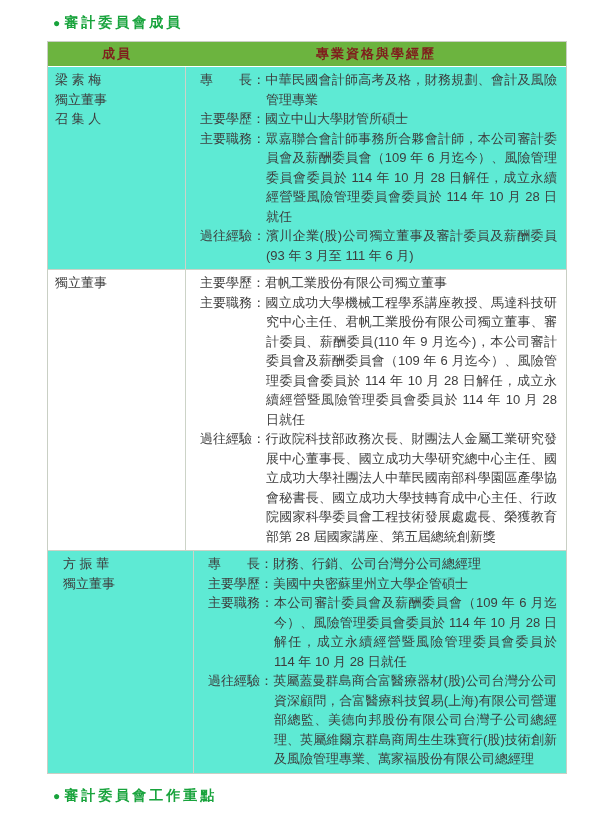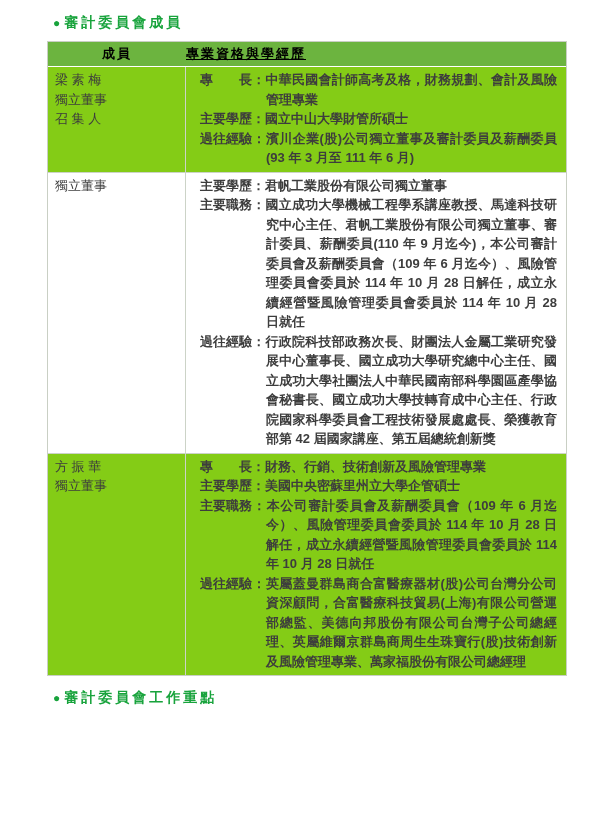--- a/index.html
+++ b/index.html
@@ -15,36 +15,36 @@
   .section-heading {
     color:#18a33c; font-size:14px; font-weight:bold;
     letter-spacing:3px; margin:2px 0 9px 6px;
     display:flex; align-items:center; gap:4px;
   }
   .section-heading .bullet { font-size:12px; letter-spacing:0; }
 
   
   .m-table { width:520px; border:1px solid #c9cfc4; }
   .m-header {
-    display:flex; background:#6cb43f; color:#000000;
+    display:flex; background:#6cb43f; color:#7f1d1d;
     font-weight:bold; font-size:13px; height:25px; align-items:center;
     border-bottom:1px solid #ffffff;
   }
   .m-h-name  { width:138px; text-align:center; letter-spacing:2px; }
-  .m-h-qual  { flex:1; text-align:left; letter-spacing:2px;text-decoration:underline; }
+  .m-h-qual  { flex:1; text-align:center; letter-spacing:2px; }
 
   .m-row { display:flex; font-size:13px; line-height:19.5px; border-bottom:1px solid #ccd3c7; }
-  .m-row:last-child { border-bottom:none; }
-  .m-row.alt { background:#84cc16; }
+  .m-row:last-child { border-bottom:none;padding-left:8px; }
+  .m-row.alt { background:#5eead4; }
   .m-name {
     width:138px; padding:3px 6px 3px 7px;
     border-right:1px solid #ccd3c7;
   }
   .m-detail { flex:1; padding:3px 9px 4px 14px; }
-  .entry { padding-left:66px; text-indent:-66px; text-align:justify;font-weight:bold; }
+  .entry { padding-left:66px; text-indent:-66px; text-align:justify; }
   .entry .lbl { display:inline-block; width:52px; text-indent:0; white-space:pre; }
   .entry .colon { display:inline; }
 
   
   .w-wrap { margin-top:13px; }
 </style>
 </head>
 <body>
 
 <div class="page">
@@ -62,42 +62,43 @@
 
     <div class="m-row alt">
       <div class="m-name">
         <div>梁 素 梅</div>
         <div>獨立董事</div>
         <div>召 集 人</div>
       </div>
       <div class="m-detail">
         <div class="entry"><span class="lbl">專　　長</span><span class="colon">：</span><span>中華民國會計師高考及格，財務規劃、會計及風險管理專業</span></div>
         <div class="entry"><span class="lbl">主要學歷</span><span class="colon">：</span><span>國立中山大學財管所碩士</span></div>
+        <div class="entry"><span class="lbl">主要職務</span><span class="colon">：</span><span>眾嘉聯合會計師事務所合夥會計師，本公司審計委員會及薪酬委員會（109 年 6 月迄今）、風險管理委員會委員於 114 年 10 月 28 日解任，成立永續經營暨風險管理委員會委員於 114 年 10 月 28 日就任</span></div>
         <div class="entry"><span class="lbl">過往經驗</span><span class="colon">：</span><span>濱川企業(股)公司獨立董事及審計委員及薪酬委員(93 年 3 月至 111 年 6 月)</span></div>
       </div>
     </div>
 
     <div class="m-row">
       <div class="m-name">
         <div>獨立董事</div>
       </div>
       <div class="m-detail">
         <div class="entry"><span class="lbl">主要學歷</span><span class="colon">：</span><span>君帆工業股份有限公司獨立董事</span></div>
         <div class="entry"><span class="lbl">主要職務</span><span class="colon">：</span><span>國立成功大學機械工程學系講座教授、馬達科技研究中心主任、君帆工業股份有限公司獨立董事、審計委員、薪酬委員(110 年 9 月迄今)，本公司審計委員會及薪酬委員會（109 年 6 月迄今）、風險管理委員會委員於 114 年 10 月 28 日解任，成立永續經營暨風險管理委員會委員於 114 年 10 月 28 日就任</span></div>
-        <div class="entry"><span class="lbl">過往經驗</span><span class="colon">：</span><span>行政院科技部政務次長、財團法人金屬工業研究發展中心董事長、國立成功大學研究總中心主任、國立成功大學社團法人中華民國南部科學園區產學協會秘書長、國立成功大學技轉育成中心主任、行政院國家科學委員會工程技術發展處處長、榮獲教育部第 42 屆國家講座、第五屆總統創新獎</span></div>
+        <div class="entry"><span class="lbl">過往經驗</span><span class="colon">：</span><span>行政院科技部政務次長、財團法人金屬工業研究發展中心董事長、國立成功大學研究總中心主任、國立成功大學社團法人中華民國南部科學園區產學協會秘書長、國立成功大學技轉育成中心主任、行政院國家科學委員會工程技術發展處處長、榮獲教育部第 28 屆國家講座、第五屆總統創新獎</span></div>
       </div>
     </div>
 
     <div class="m-row alt">
       <div class="m-name">
         <div>方 振 華</div>
         <div>獨立董事</div>
       </div>
       <div class="m-detail">
-        <div class="entry"><span class="lbl">專　　長</span><span class="colon">：</span><span>財務、行銷、技術創新及風險管理專業</span></div>
+        <div class="entry"><span class="lbl">專　　長</span><span class="colon">：</span><span>財務、行銷、公司台灣分公司總經理</span></div>
         <div class="entry"><span class="lbl">主要學歷</span><span class="colon">：</span><span>美國中央密蘇里州立大學企管碩士</span></div>
         <div class="entry"><span class="lbl">主要職務</span><span class="colon">：</span><span>本公司審計委員會及薪酬委員會（109 年 6 月迄今）、風險管理委員會委員於 114 年 10 月 28 日解任，成立永續經營暨風險管理委員會委員於 114 年 10 月 28 日就任</span></div>
         <div class="entry"><span class="lbl">過往經驗</span><span class="colon">：</span><span>英屬蓋曼群島商合富醫療器材(股)公司台灣分公司資深顧問，合富醫療科技貿易(上海)有限公司營運部總監、美德向邦股份有限公司台灣子公司總經理、英屬維爾京群島商周生生珠寶行(股)技術創新及風險管理專業、萬家福股份有限公司總經理</span></div>
       </div>
     </div>
   </div>
 
   <div class="w-wrap">
     <div class="section-heading">
       <span class="bullet">●</span>

